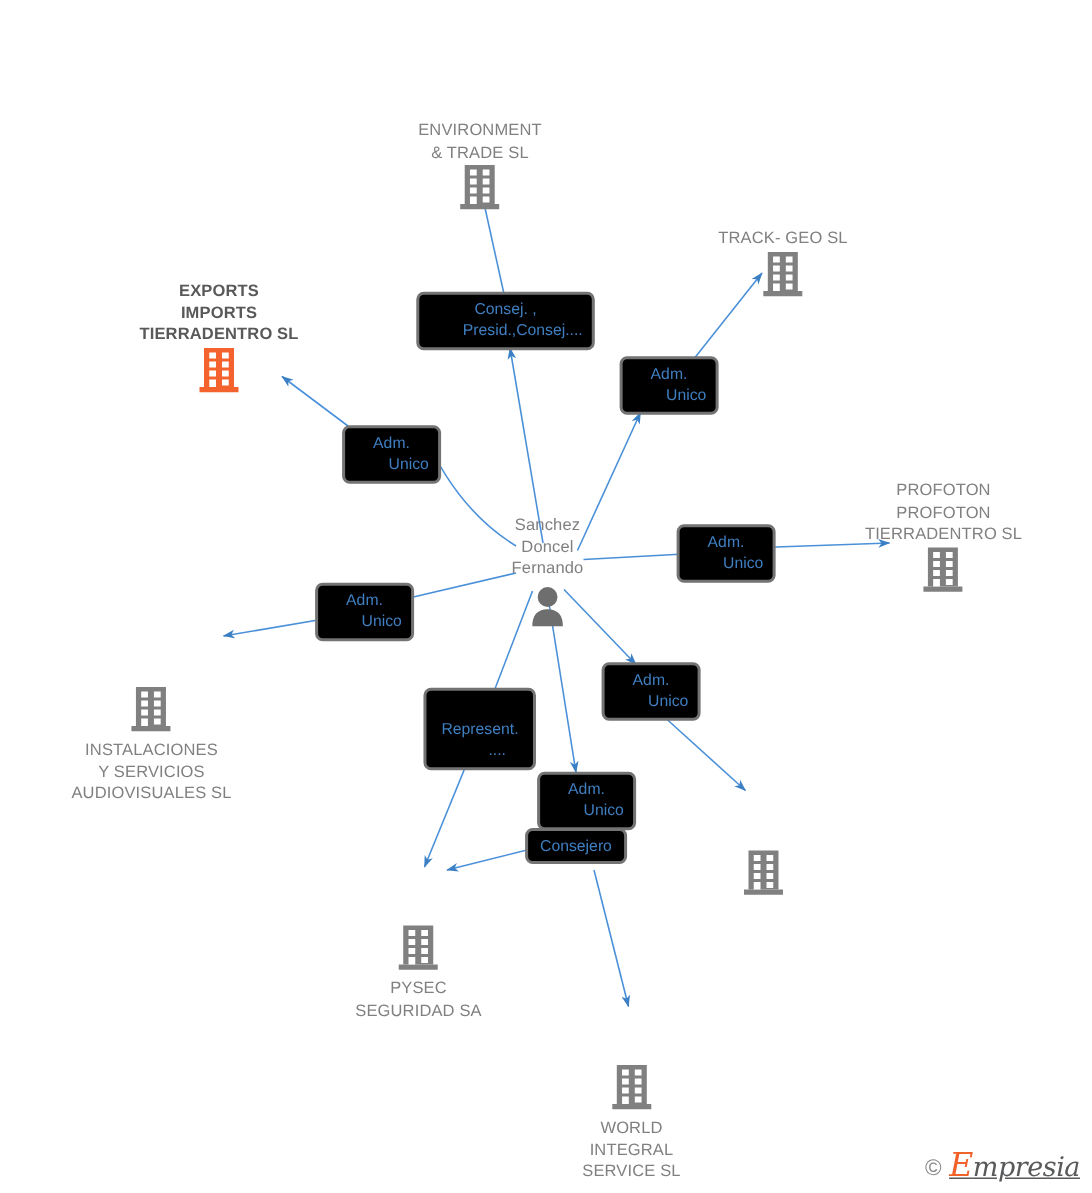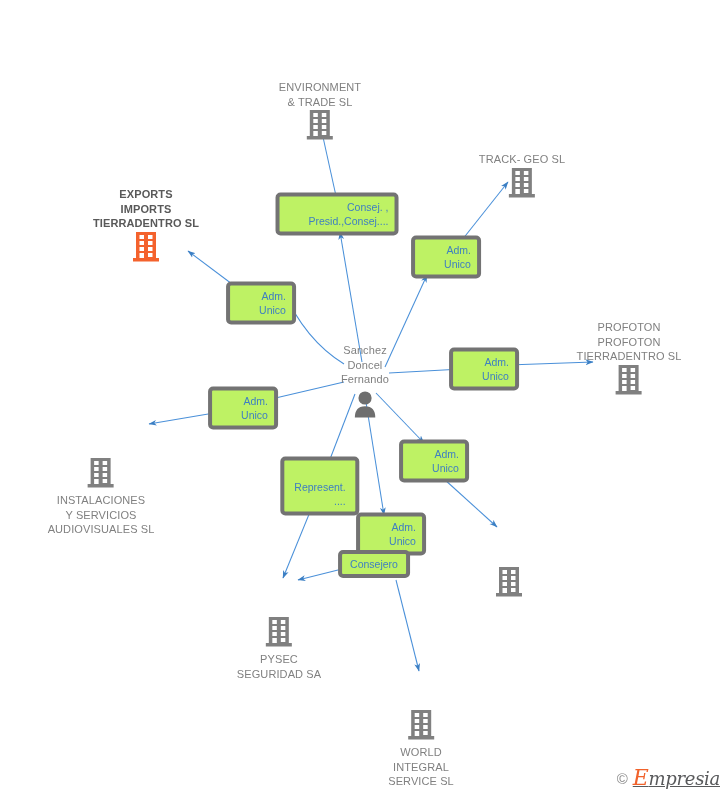--- a/index.html
+++ b/index.html
@@ -55,27 +55,27 @@
     color: #595959;
     font-weight: bold;
   }
   .icon-wrap {
     display: block;
     line-height: 0;
   }
   .edge-label {
     position: absolute;
     box-sizing: border-box;
-    background: #bef264;
-    border: 4px solid #737373;
+    background: #000000;
+    border: 2px solid #737373;
     border-radius: 5px;
     color: #3f7fc1;
     font-size: 10.5px;
     line-height: 14px;
-    text-align: right;
+    text-align: center;
     padding: 3px 6px 4px 6px;
     white-space: nowrap;
     transform: translate(-50%, -50%);
   }
   .edge-label .l2 {
     display: block;
     margin-left: 23px;
   }
   #watermark {
     position: absolute;
@@ -393,21 +393,21 @@
   <div class="edge-label" style="left:320px; top:486px; padding:19px 10px 4px 10px;">
     <span>Represent.</span>
     <span class="l2">....</span>
   </div>
 
   <div class="edge-label" style="left:391px; top:534px;">
     <span>Adm.</span>
     <span class="l2">Unico</span>
   </div>
 
-  <div class="edge-label" style="left:374px; top:564px; padding:3px 8px 3px 8px;">
+  <div class="edge-label" style="left:384px; top:564px; padding:3px 8px 3px 8px;">
     <span>Consejero</span>
   </div>
 
   <div id="watermark">
     <span class="copy">©</span>
     <span class="brand"><span class="cap">E</span><span>mpresia</span></span>
   </div>
 
 </div>
 

